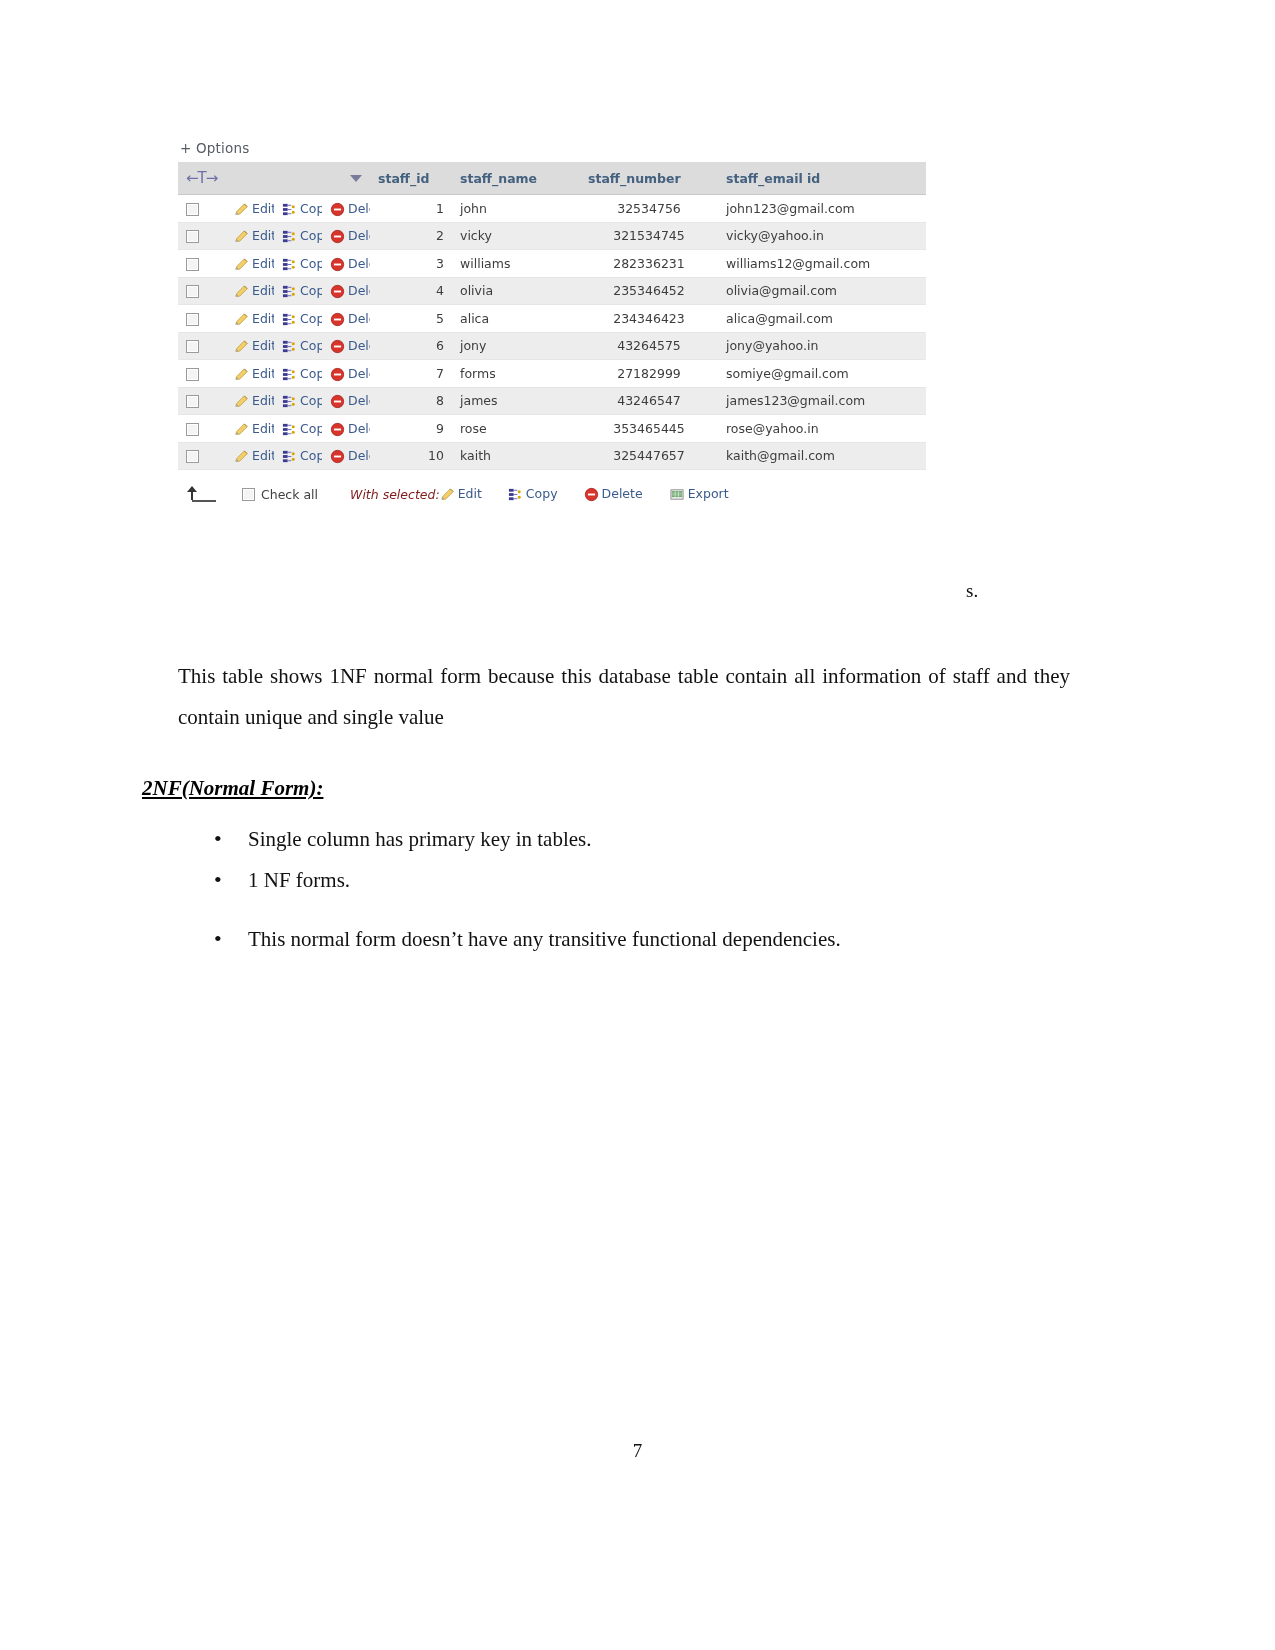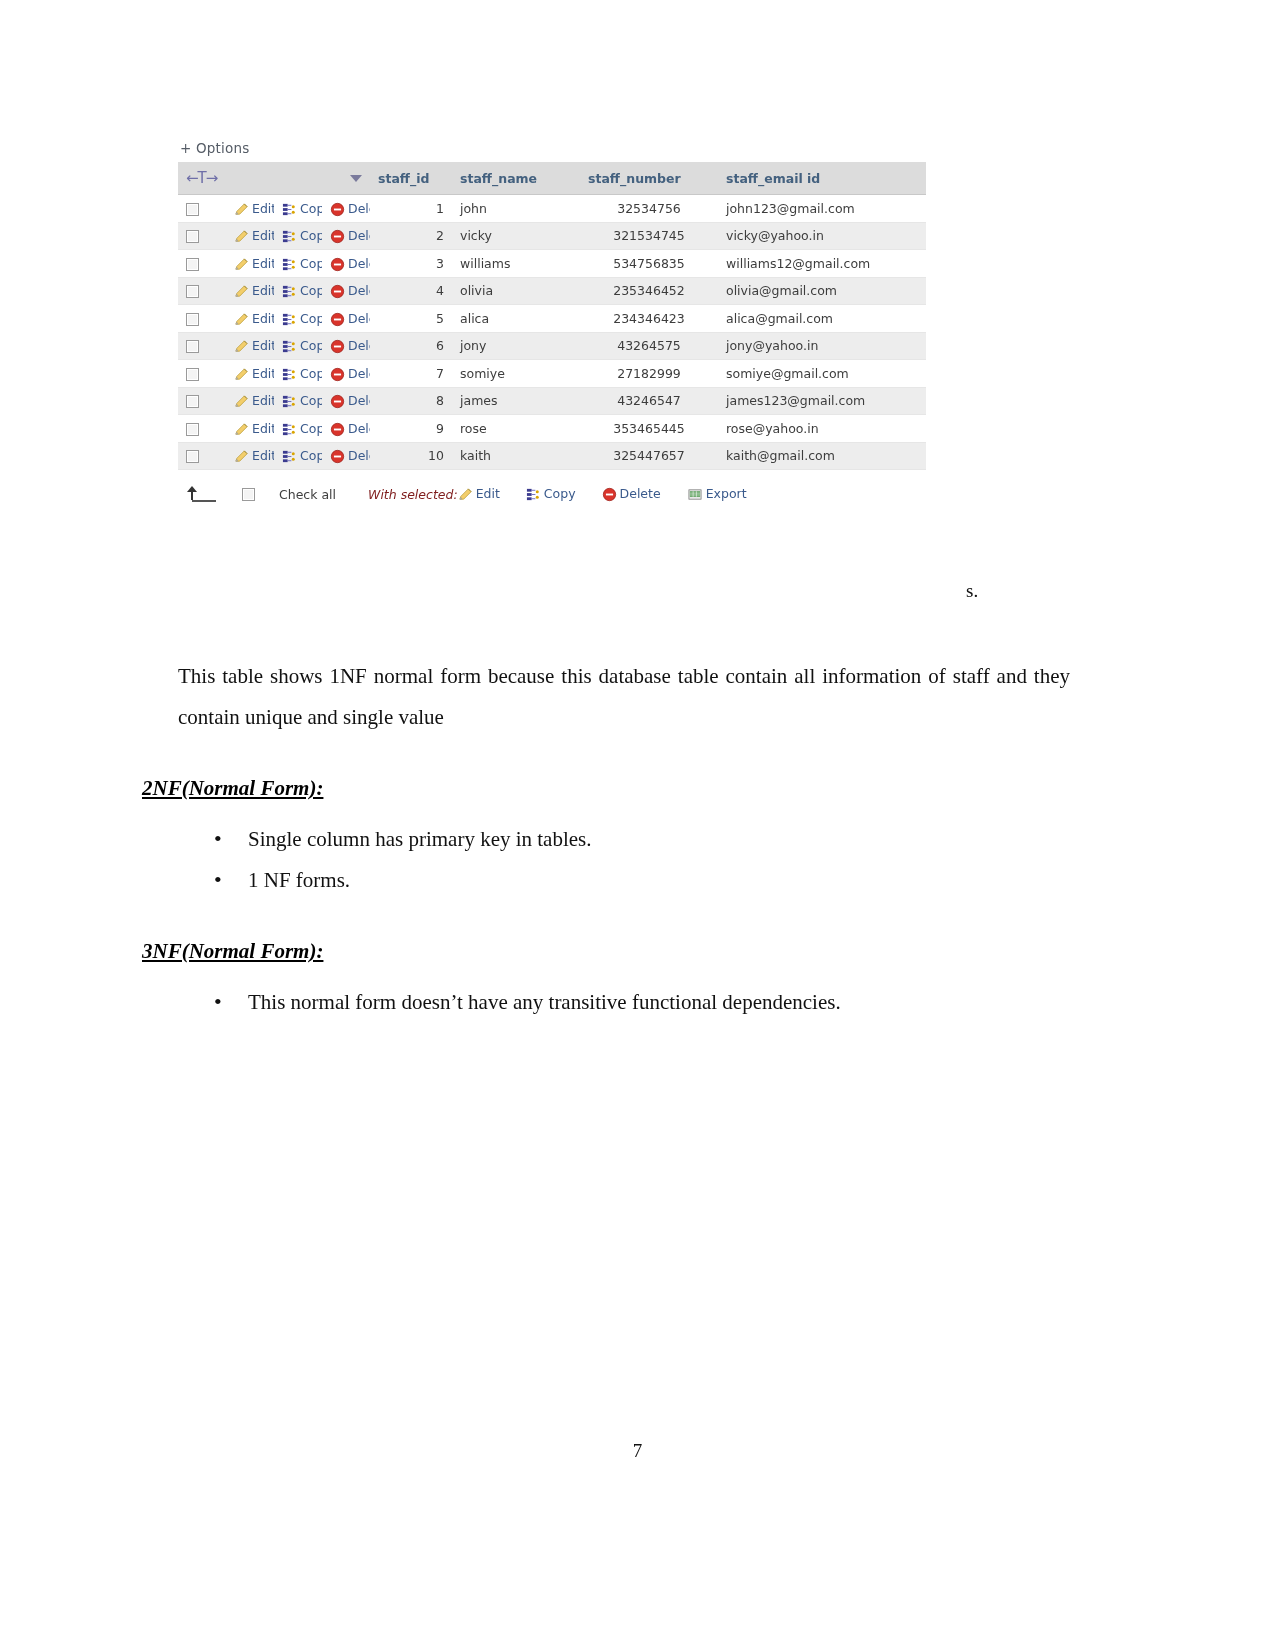--- a/index.html
+++ b/index.html
@@ -127,21 +127,21 @@
     font-size: 12.5px;
     color: #4a4a4a;
   }
   .pma-footer .seg { display: flex; align-items: center; }
   .up-arrow-wrap { width: 60px; display:flex; align-items:flex-end; }
   .with-selected {
     font-style: italic;
     color: #7f1d1d;
     margin-left: 28px;
   }
-  .checkall-label { color: #3f3f3f; margin-left: 24px; margin-right: 4px; }
+  .checkall-label { color: #3f3f3f; margin-left: 6px; margin-right: 4px; }
   .foot-link { color:#3a5a8c; text-decoration:none; margin-right: 26px; }
 
   
   .stray-s {
     position: absolute;
     left: 966px;
     top: 580px;
     font-family: "Liberation Serif", serif;
     font-size: 19px;
     color: #111;
@@ -288,21 +288,21 @@
                   <path d="M6 3.5 L10 3.5 M6 8 L10 8 M6 12.5 L10 12.5" stroke="#6b6bbf" stroke-width="1"></path>
                   <circle cx="12" cy="5" r="1.6" fill="#d9a400"></circle>
                   <circle cx="12" cy="11" r="1.6" fill="#d9a400"></circle>
                 </svg></span><span>Copy</span></a></td>
           <td class="col-del"><a class="act-link" href="#"><span class="ic"><svg width="15" height="15" viewBox="0 0 16 16">
                   <circle cx="8" cy="8" r="6.6" fill="#d9342b" stroke="#9c201a" stroke-width="0.8"></circle>
                   <rect x="4.2" y="7" width="7.6" height="2" fill="#ffffff"></rect>
                 </svg></span><span>Delete</span></a></td>
           <td class="col-id">3</td>
           <td class="col-name">williams</td>
-          <td class="col-num">534756835</td>
+          <td class="col-num">282336231</td>
           <td class="col-mail">williams12@gmail.com</td>
         </tr>
         <tr class="even">
           <td class="col-chk"><span class="chkbox"></span></td>
           <td class="col-edit"><a class="act-link" href="#"><span class="ic"><svg width="15" height="15" viewBox="0 0 16 16">
                   <path d="M2 13 L3 10 L11 2 L14 5 L6 13 Z" fill="#f3ce6b" stroke="#b99b33" stroke-width="0.8"></path>
                   <path d="M11 2 L14 5" stroke="#8d7a2a" stroke-width="0.8"></path>
                   <path d="M2 13 L4 13 L3 11 Z" fill="#d9d9d9" stroke="#888" stroke-width="0.5"></path>
                 </svg></span><span>Edit</span></a></td>
           <td class="col-copy"><a class="act-link" href="#"><span class="ic"><svg width="15" height="15" viewBox="0 0 16 16">
@@ -383,21 +383,21 @@
                   <rect x="1" y="11" width="5" height="3" fill="#3b3b8f"></rect>
                   <path d="M6 3.5 L10 3.5 M6 8 L10 8 M6 12.5 L10 12.5" stroke="#6b6bbf" stroke-width="1"></path>
                   <circle cx="12" cy="5" r="1.6" fill="#d9a400"></circle>
                   <circle cx="12" cy="11" r="1.6" fill="#d9a400"></circle>
                 </svg></span><span>Copy</span></a></td>
           <td class="col-del"><a class="act-link" href="#"><span class="ic"><svg width="15" height="15" viewBox="0 0 16 16">
                   <circle cx="8" cy="8" r="6.6" fill="#d9342b" stroke="#9c201a" stroke-width="0.8"></circle>
                   <rect x="4.2" y="7" width="7.6" height="2" fill="#ffffff"></rect>
                 </svg></span><span>Delete</span></a></td>
           <td class="col-id">7</td>
-          <td class="col-name">somiye</td>
+          <td class="col-name">forms</td>
           <td class="col-num">27182999</td>
           <td class="col-mail">somiye@gmail.com</td>
         </tr>
         <tr class="even">
           <td class="col-chk"><span class="chkbox"></span></td>
           <td class="col-edit"><a class="act-link" href="#"><span class="ic"><svg width="15" height="15" viewBox="0 0 16 16">
                   <path d="M2 13 L3 10 L11 2 L14 5 L6 13 Z" fill="#f3ce6b" stroke="#b99b33" stroke-width="0.8"></path>
                   <path d="M11 2 L14 5" stroke="#8d7a2a" stroke-width="0.8"></path>
                   <path d="M2 13 L4 13 L3 11 Z" fill="#d9d9d9" stroke="#888" stroke-width="0.5"></path>
                 </svg></span><span>Edit</span></a></td>
@@ -532,22 +532,19 @@
 
   <div class="heading-wrap">
     <span class="heading">2NF(Normal Form):</span>
   </div>
 
   <ul class="bullets" id="bullets-2nf">
       <li>Single column has primary key in tables.</li>
       <li>1 NF forms.</li>
     </ul>
 
-  <div class="heading-wrap">
-    <span class="heading">3NF(Normal Form):</span>
-  </div>
 
   <ul class="bullets" id="bullets-3nf">
       <li>This normal form doesn’t have any transitive functional dependencies.</li>
     </ul>
 </div>
 
 <div class="page-number">7</div>
 
 </body></html>

